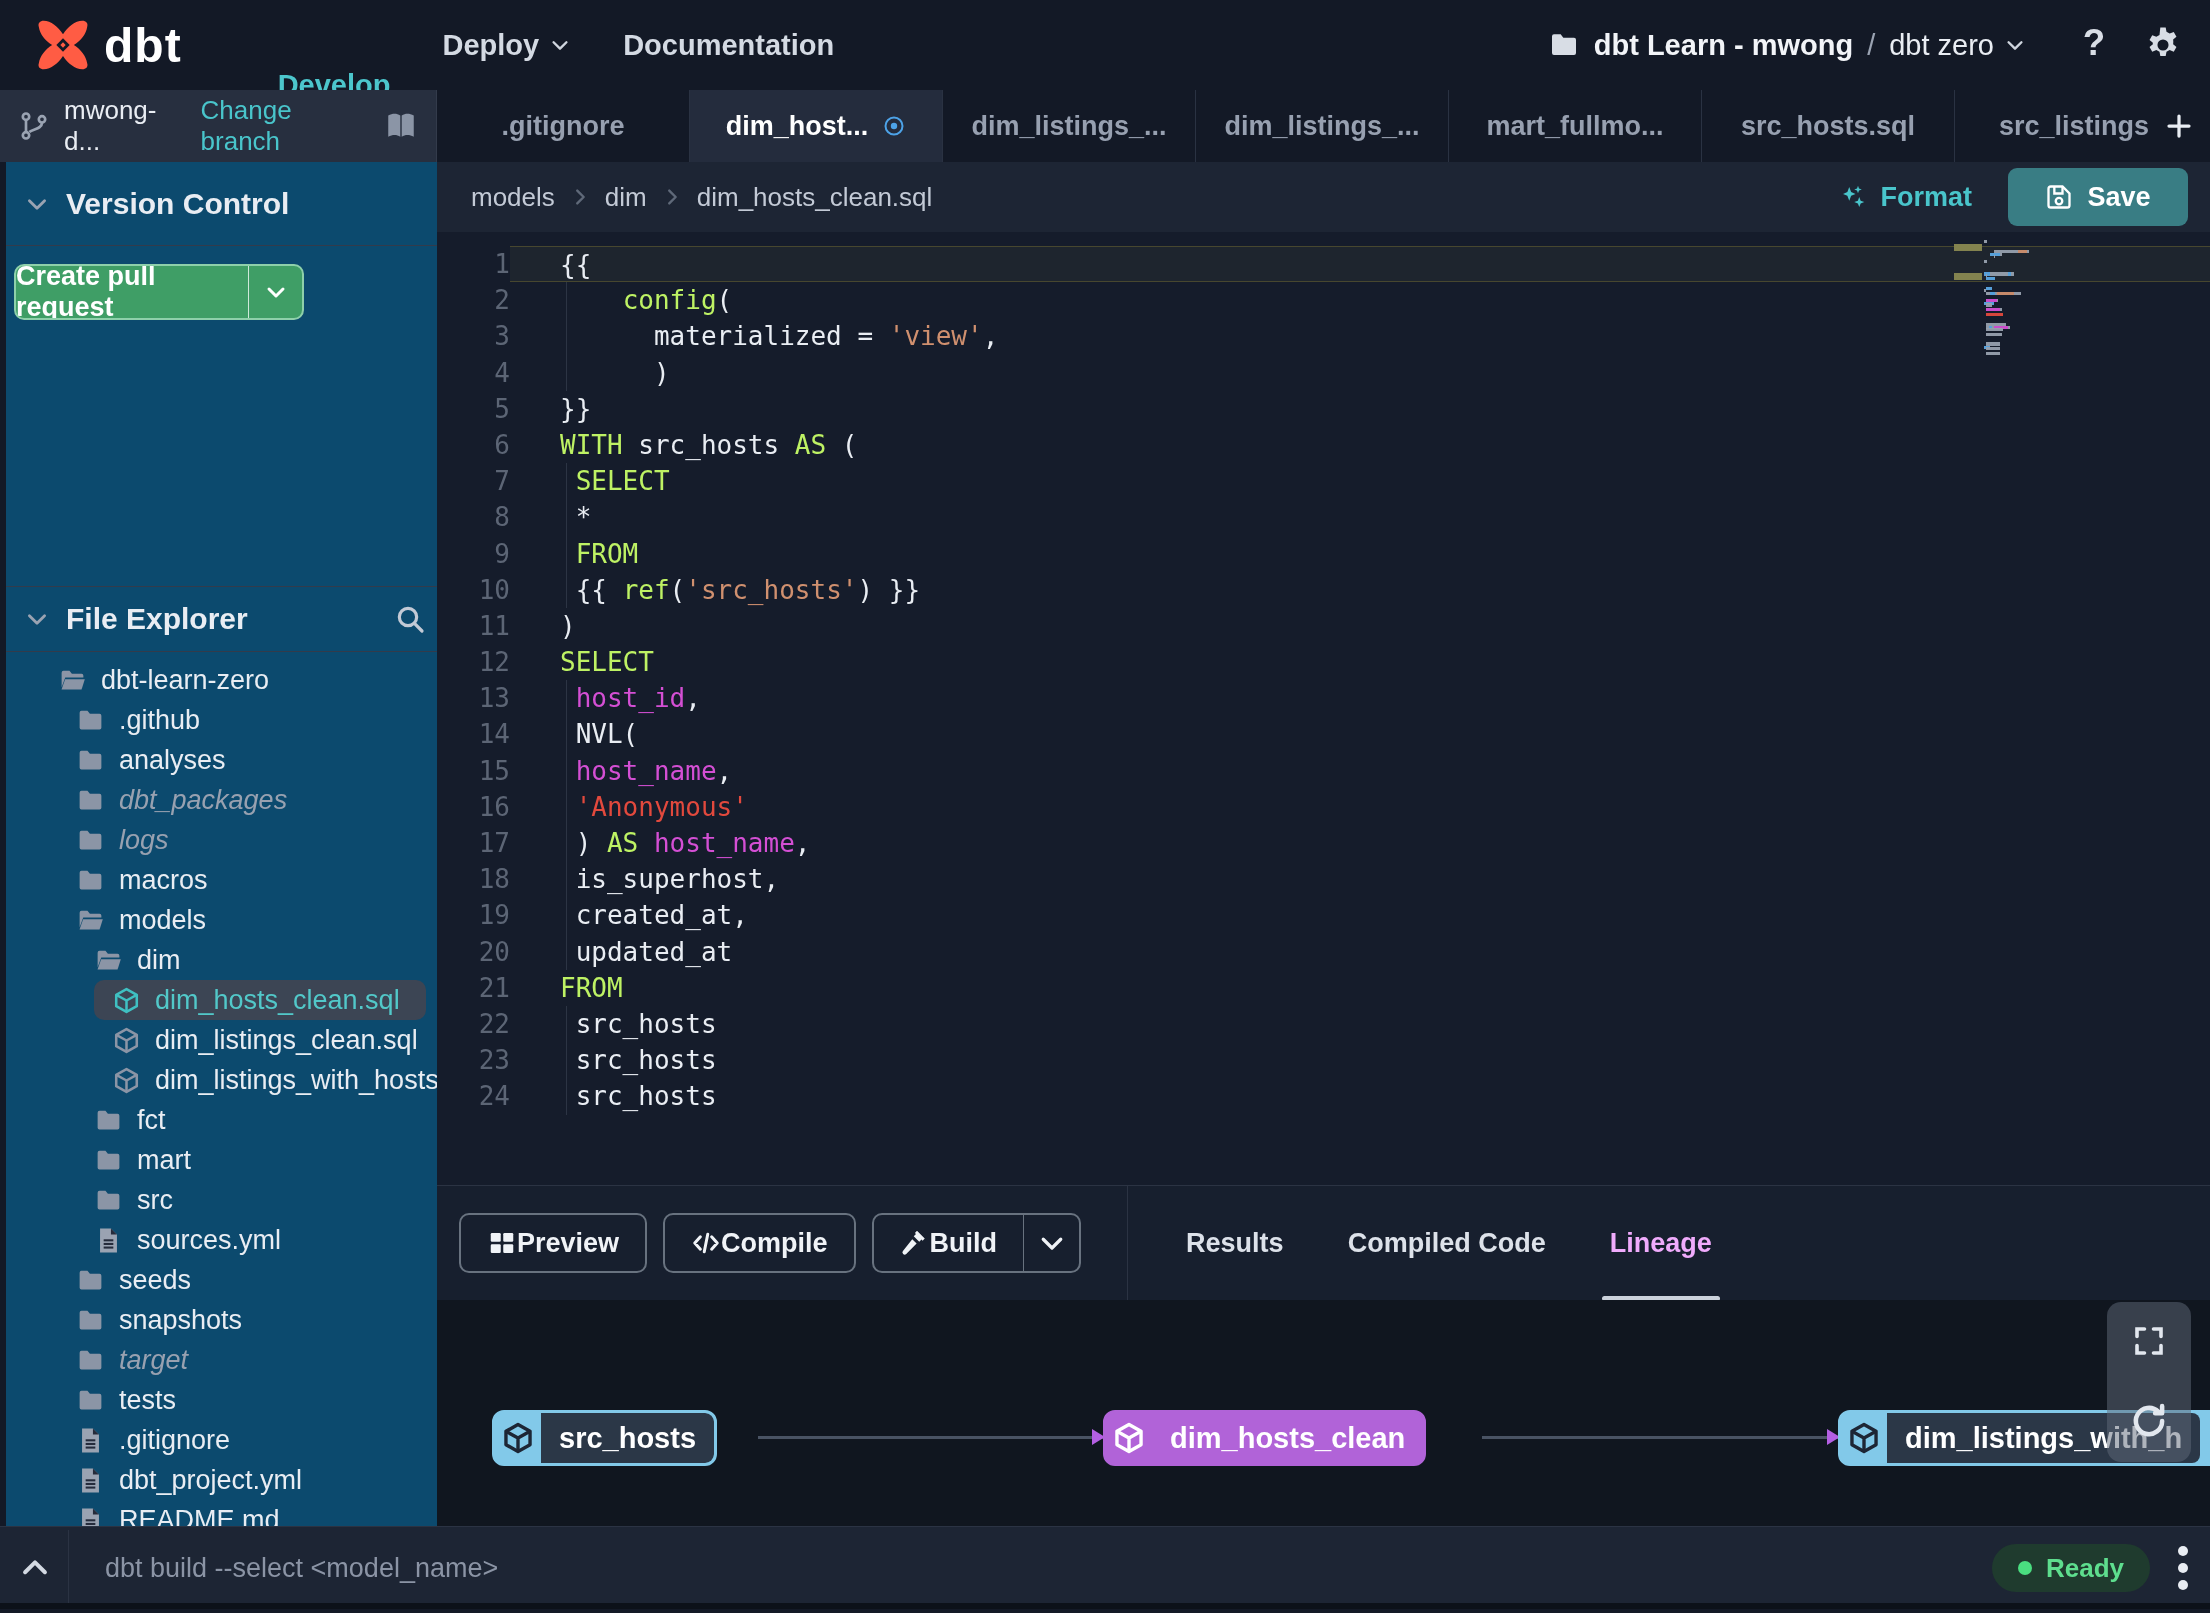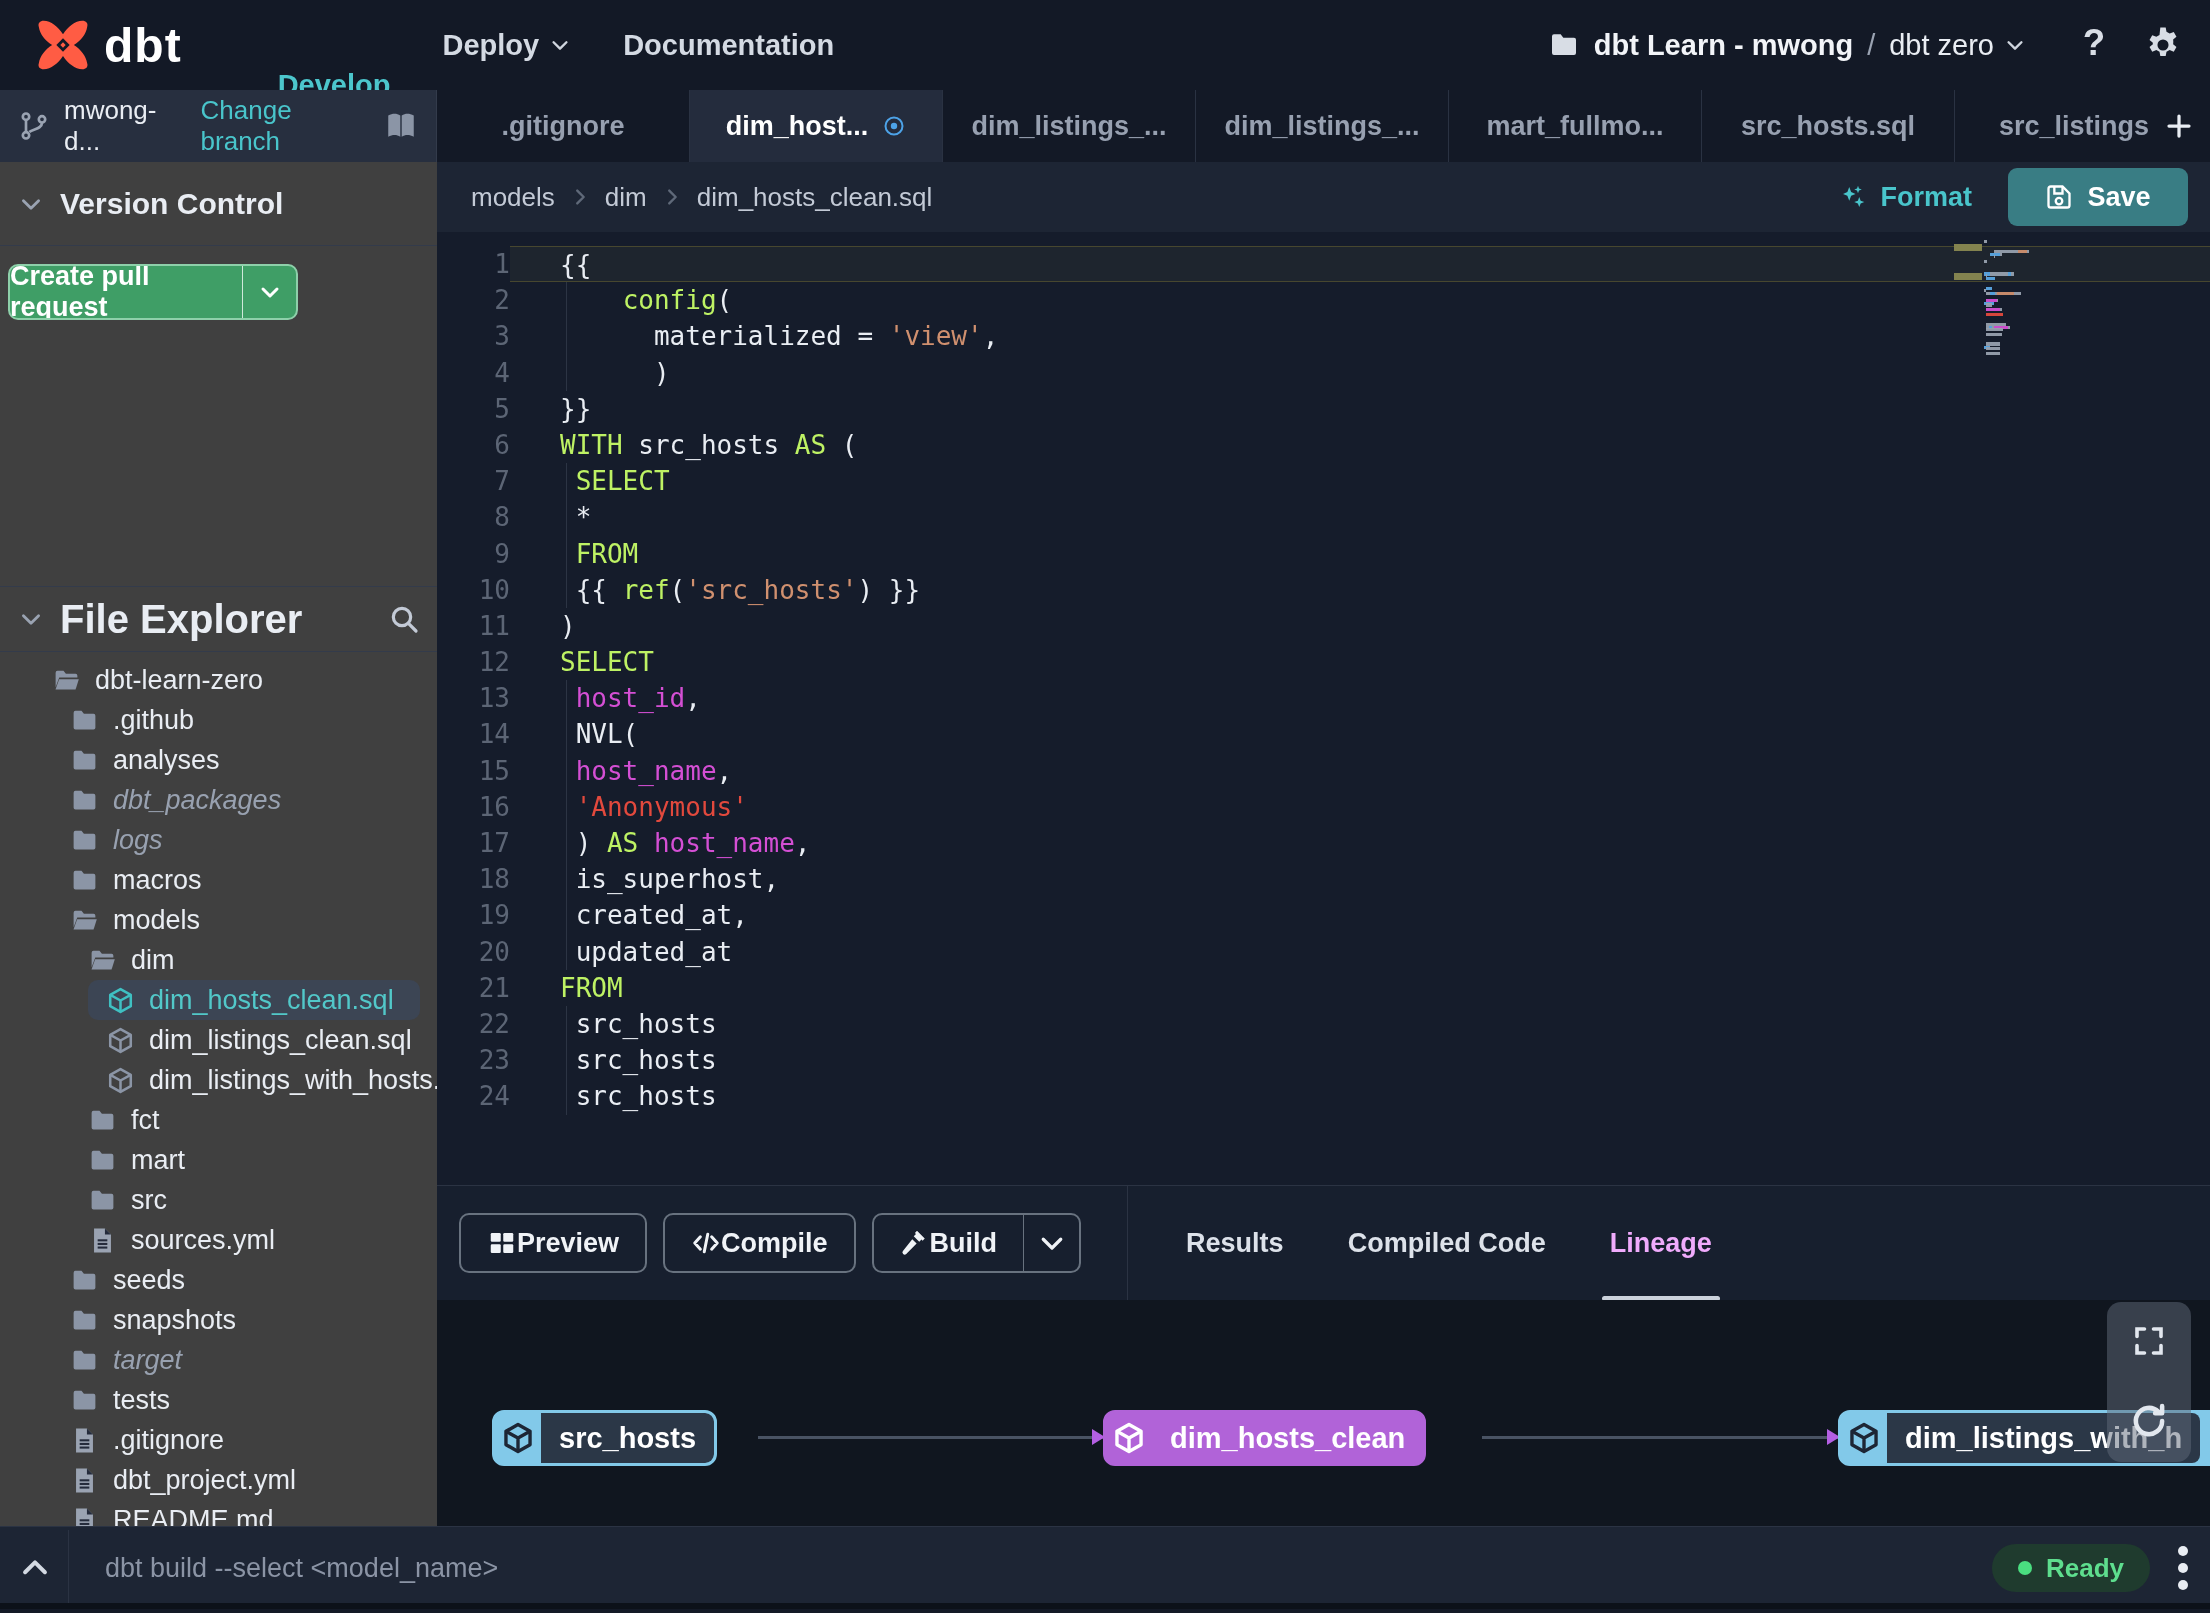--- a/index.html
+++ b/index.html
@@ -42,34 +42,34 @@
   .etab { width:253px; flex:none; display:flex; align-items:center; justify-content:center; gap:14px;
     border-right:1px solid #2a3242; font-size:27px; font-weight:600; color:#97a0b0; cursor:pointer; }
   .etab.active { background:#242c3d; color:#ffffff; font-weight:bold; }
   .etab.clipped { flex:1; width:auto; justify-content:flex-start; padding-left:44px; overflow:hidden;
     border-right:none; white-space:nowrap; }
   .etab .icon { font-size:24px; color:#4da3e8; }
   .tab-plus { width:62px; flex:none; display:flex; align-items:center; justify-content:center;
     font-size:30px; color:#e9edf3; cursor:pointer; }
 
   
-  .sidebar { position:absolute; left:0; top:162px; width:439px; height:1368px; background:#404040;
+  .sidebar { position:absolute; left:6px; top:162px; width:439px; height:1368px; background:#0c4a6e;
     border-right:1px solid #323a4a; }
   .vc-header { height:84px; border-bottom:1px solid #333b4b; display:flex; align-items:center;
     gap:16px; padding:0 18px; font-size:30px; font-weight:bold; color:#e9edf3; cursor:pointer; }
   .vc-header .icon, .fe-header .icon.chev { font-size:26px; color:#9aa3b2; }
   .pr-btn { margin:18px 0 0 8px; width:290px; height:56px; background:#3f9e66; border:2px solid #8ed0aa;
     border-radius:10px; display:flex; align-items:stretch; cursor:pointer; overflow:hidden; }
   .pr-main { flex:1; display:flex; align-items:center; justify-content:center; font-size:27px;
     font-weight:600; color:#ffffff; }
   .pr-caret { width:54px; border-left:1px solid #cfe9da; display:flex; align-items:center;
     justify-content:center; font-size:24px; color:#ffffff; }
   .fe-header { position:absolute; left:0; top:424px; right:0; height:66px; border-top:1px solid #333b4b;
     border-bottom:1px solid #333b4b; display:flex; align-items:center; gap:16px; padding:0 18px;
-    font-size:40px; font-weight:bold; color:#e9edf3; }
+    font-size:30px; font-weight:bold; color:#e9edf3; }
   .fe-header .icon.search { font-size:32px; color:#c3cad6; margin-left:auto; cursor:pointer; }
   #tree { position:absolute; left:0; top:490px; right:0; bottom:0; overflow:hidden; padding-top:8px; }
   .titem { height:40px; display:flex; align-items:center; gap:14px; font-size:27px; color:#e9edf3;
     cursor:pointer; white-space:nowrap; }
   .titem .icon { font-size:29px; color:#8b95a6; flex:none; }
   .titem .icon.file-ic { color:#9aa3b2; }
   .titem.italic .tname { font-style:italic; color:#98a1b0; }
   .titem.selected { background:#3c4554; border-radius:10px; margin-right:18px; padding-left:18px; }
   .titem.selected .tname { color:#52c8c9; }
   .titem.selected .icon { color:#3fc0c2; }

